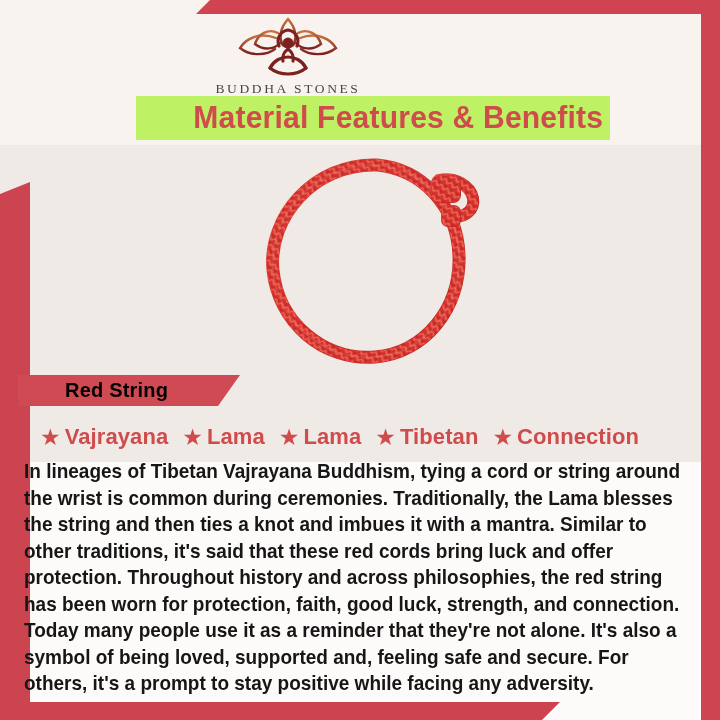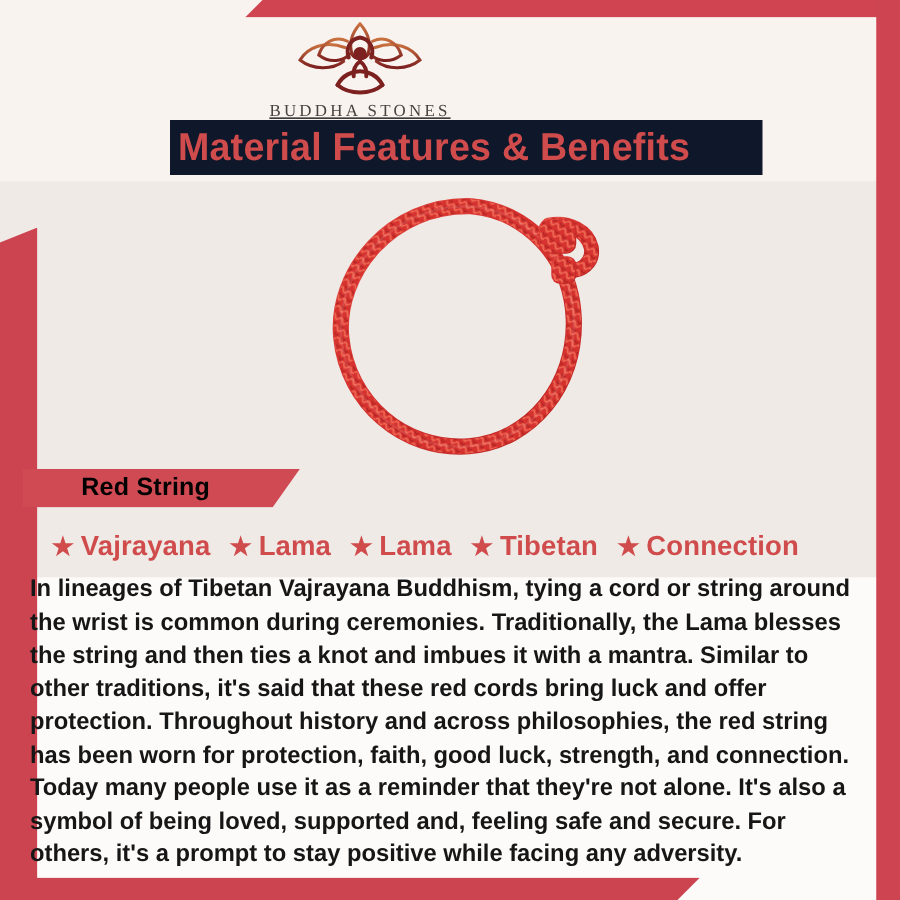--- a/index.html
+++ b/index.html
@@ -47,37 +47,37 @@
   }
   .bar-bottom {
     position: absolute; left: 0; bottom: 0; width: 560px; height: 18px;
     background: #cb4450;
     clip-path: polygon(0 0, 100% 0, calc(100% - 18px) 100%, 0 100%);
   }
 
   
   .logo-wrap {
     position: absolute; top: 16px; left: 0; width: 576px;
-    display: flex; flex-direction: column; align-items: center; text-decoration: underline;
+    display: flex; flex-direction: column; align-items: center;
   }
   .logo-mark { width: 124px; height: 62px; display: block; }
   .logo-text {
     margin-top: 3px;
     font-family: "Liberation Serif", serif;
     font-size: 13.5px;
     letter-spacing: 2.6px;
     color: #4a4440;
     font-weight: 400;
   }
 
   
   .title-band {
     position: absolute; left: 136px; top: 96px; width: 474px; height: 44px;
-    background: #0f172a;
-    display: flex; align-items: center; justify-content: flex-start;
+    background: #bef264;
+    display: flex; align-items: center; justify-content: flex-end;
   }
   .title-text {
     font-family: "Liberation Sans Narrow", "Liberation Sans", sans-serif;
     font-weight: bold;
     font-size: 31px;
     color: #d04c4c;
     letter-spacing: 0.2px;
     transform: scaleX(0.97);
     white-space: nowrap;
   }

